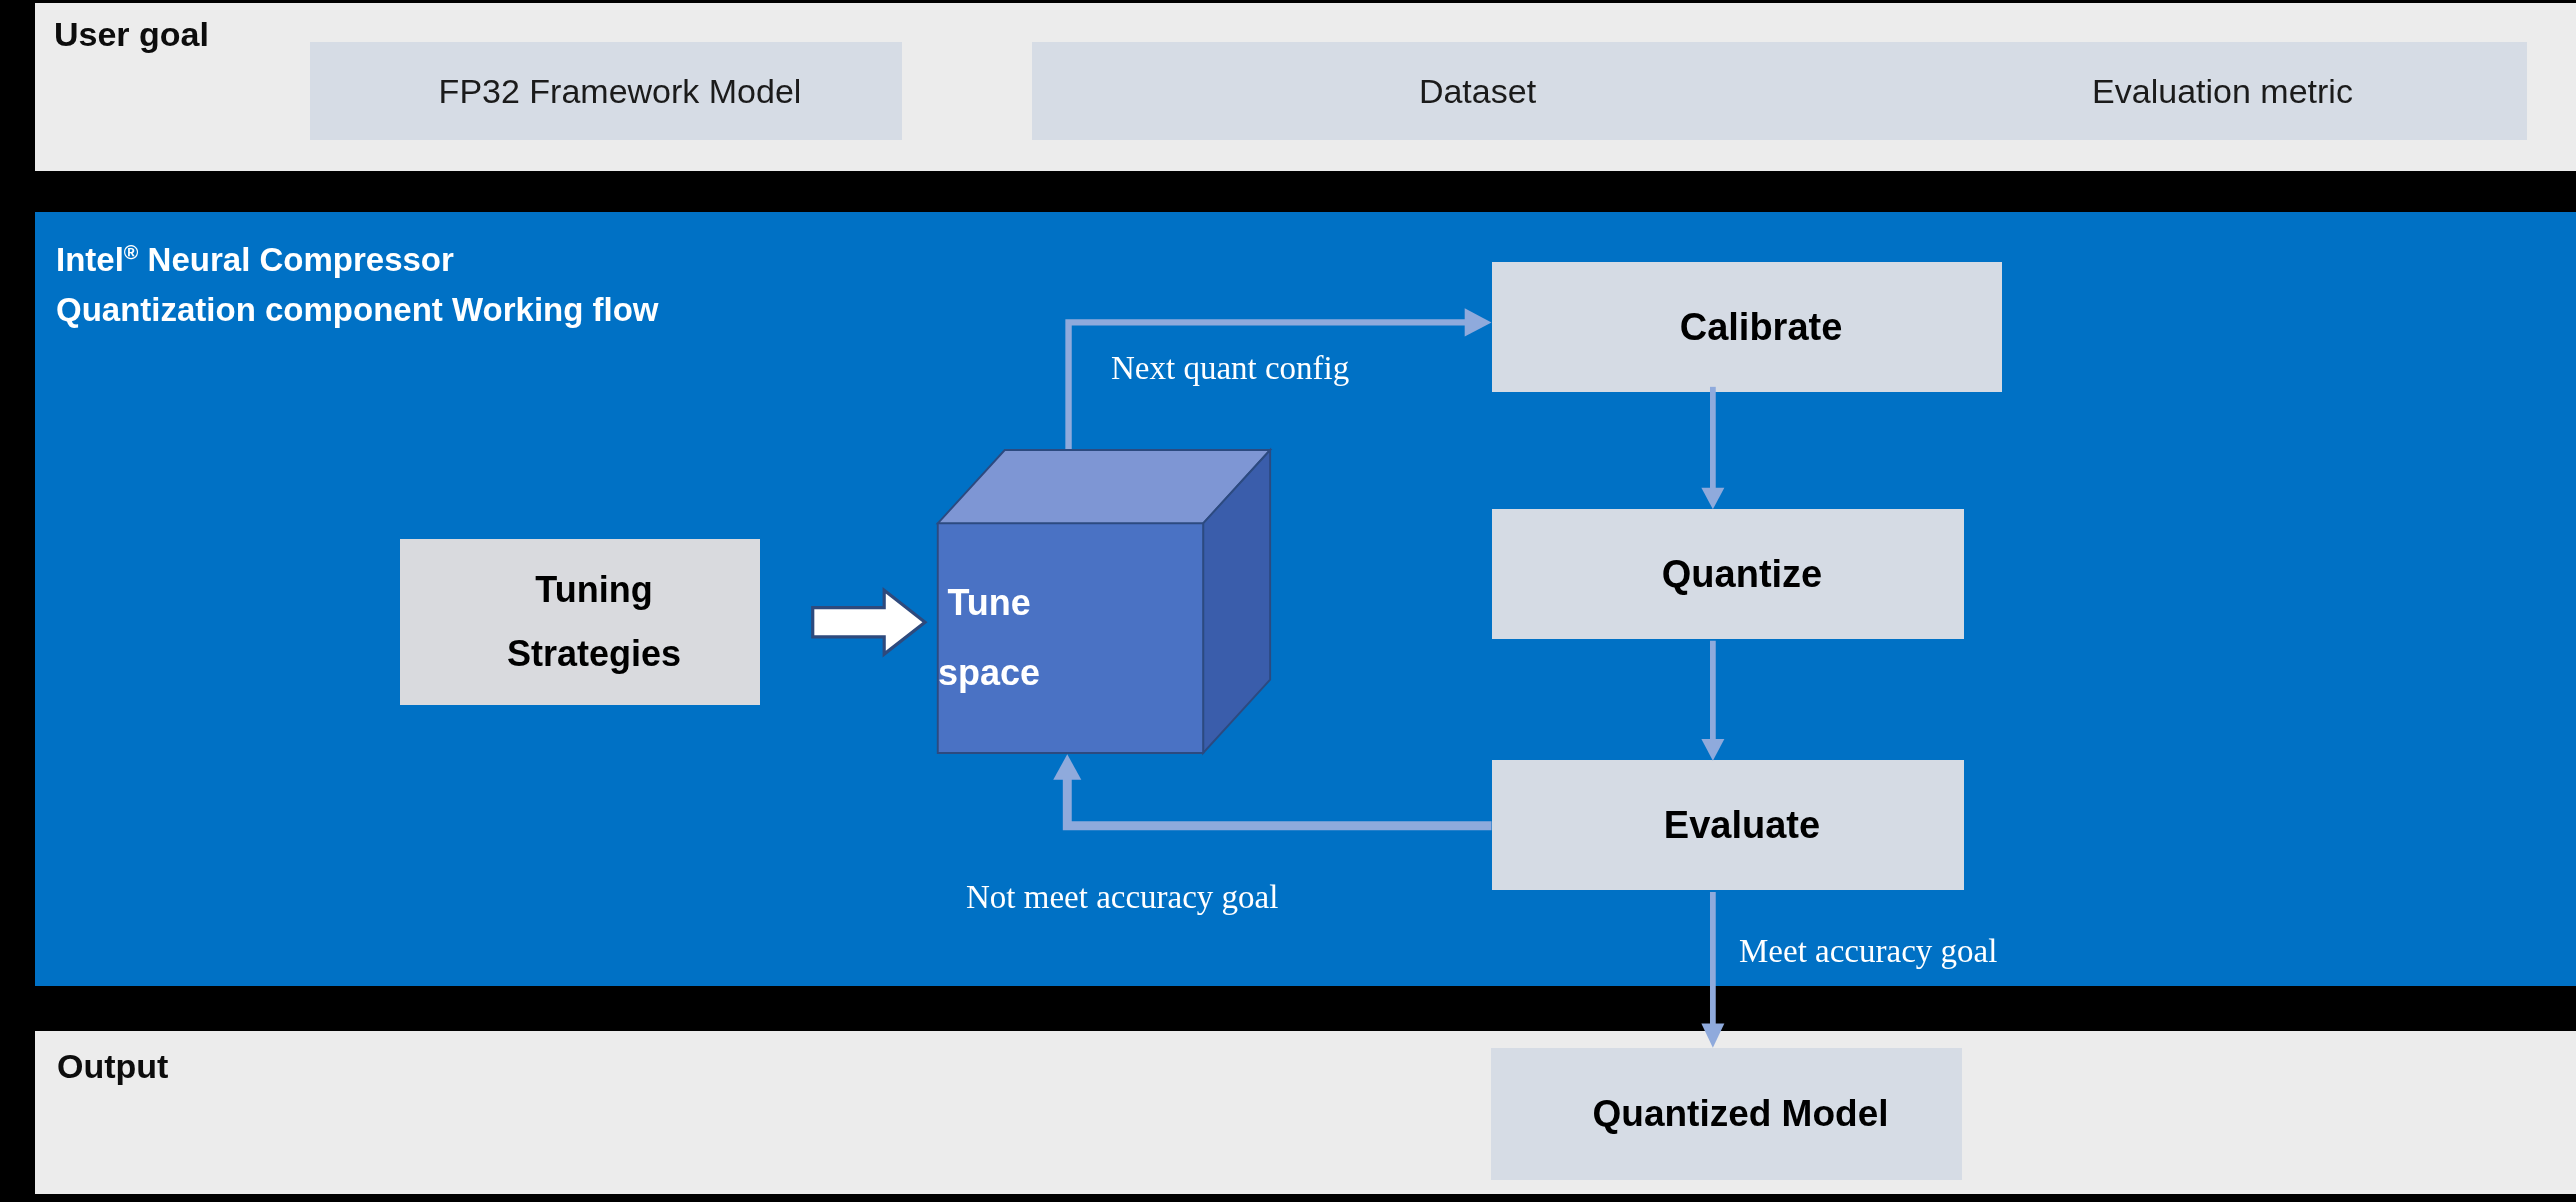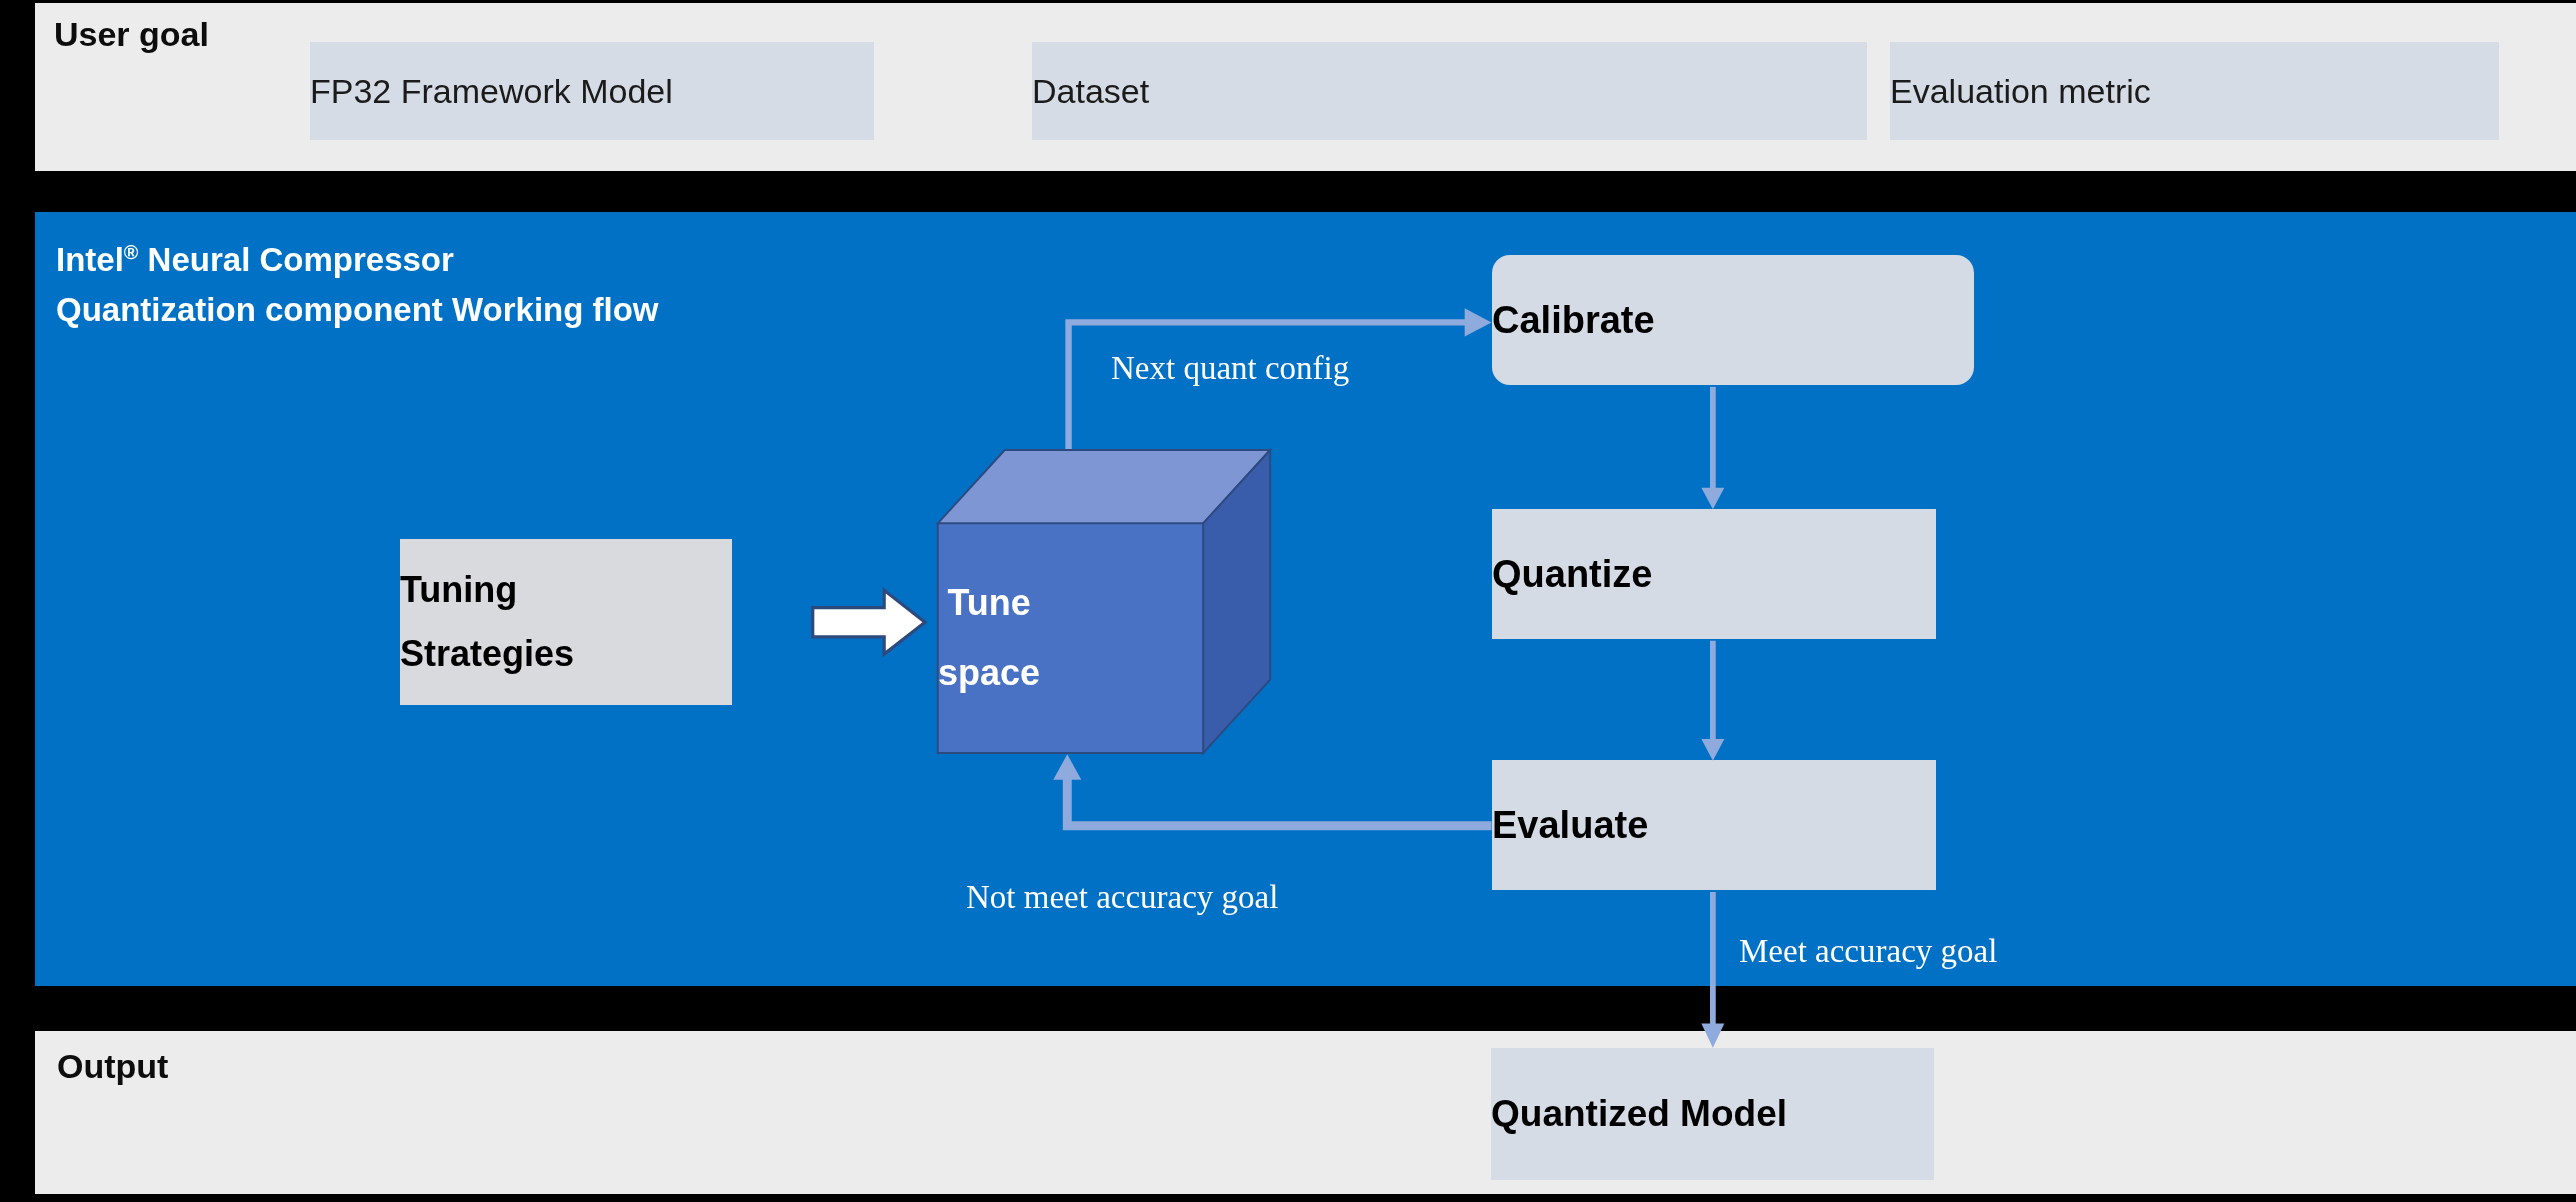--- a/index.html
+++ b/index.html
@@ -19,23 +19,24 @@
     position: absolute;
     font-size: 34px;
     font-weight: 700;
     color: #0d0d0d;
     white-space: nowrap;
   }
   .node {
     position: absolute;
     display: flex;
     flex-direction: column;
-    align-items: flex-start;
+    align-items: center;
     justify-content: center;
     text-align: center;
+    padding-left: 28px;
   }
   .node-input {
     background: #d6dce5;
     font-size: 34px;
     font-weight: 400;
     color: #1b1b1b;
   }
   .node-step {
     background: #d5dbe4;
     font-size: 38px;
@@ -127,21 +128,21 @@
   <div class="wf-title">
     <span class="node-line"><span>Intel</span><span class="reg">®</span><span> Neural Compressor</span></span>
     <span class="node-line">Quantization component Working flow</span>
   </div>
 
   <div class="node node-tuning z2" style="left:400px; top:539px; width:332px; height:166px;">
     <span class="node-line">Tuning</span>
     <span class="node-line">Strategies</span>
   </div>
 
-  <div class="node node-step z2" style="left:1492px; top:255px; width:482px; height:130px;border-radius:18px;">
+  <div class="node node-step z2" style="left:1492px; top:262px; width:482px; height:130px;">
     <span class="node-line">Calibrate</span>
   </div>
   <div class="node node-step z2" style="left:1492px; top:509px; width:444px; height:130px;">
     <span class="node-line">Quantize</span>
   </div>
   <div class="node node-step z2" style="left:1492px; top:760px; width:444px; height:130px;">
     <span class="node-line">Evaluate</span>
   </div>
 
   <svg class="overlay-svg" width="2576" height="1203" viewBox="0 0 4038 1885">

